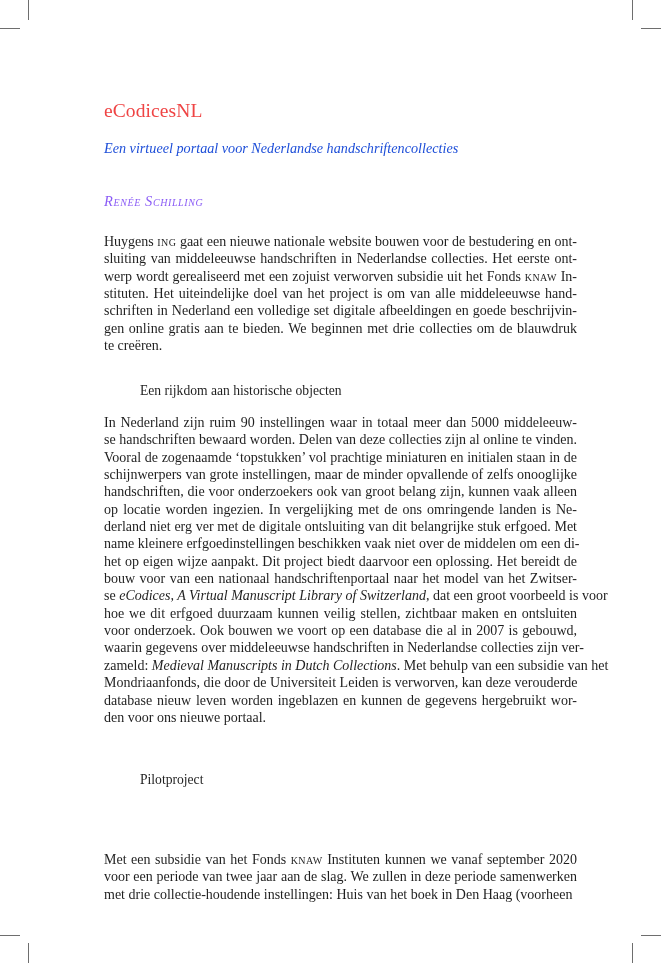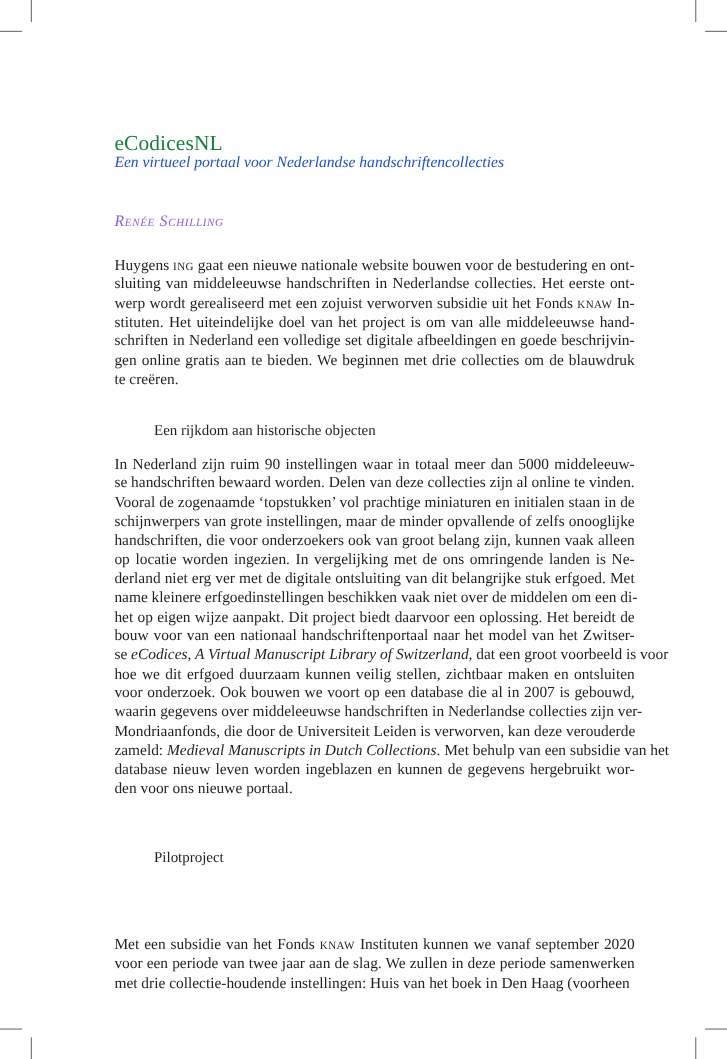--- a/index.html
+++ b/index.html
@@ -2,21 +2,21 @@
 <html><head>
 <meta charset="utf-8">
 <style>
   html, body { margin: 0; padding: 0; background: #ffffff; }
   body { width: 661px; height: 963px; position: relative; overflow: hidden;
          font-family: "Liberation Serif", "DejaVu Serif", serif; color: #1f1f1f; }
   .crop { position: absolute; background: #6e6e6e; }
   .crop.v { width: 1px; height: 20px; }
   .crop.h { height: 1px; width: 20px; }
   .page { position: absolute; left: 104px; top: 0; width: 473px; }
-  .title { position: absolute; top: 120px; left: 0; font-size: 19.5px; letter-spacing: 0.1px; white-space: nowrap; color: #15803d; }
+  .title { position: absolute; top: 100px; left: 0; font-size: 19.5px; letter-spacing: 0.1px; white-space: nowrap; color: #ef4444; }
   .subtitle { position: absolute; top: 140px; left: 0; font-size: 14.2px; font-style: italic; white-space: nowrap; color: #1d4ed8; }
   .author { position: absolute; top: 193px; left: 0; font-size: 14.5px; font-variant: small-caps; letter-spacing: 0.6px; white-space: nowrap; color: #8b5cf6; font-style: italic; }
   .para { position: absolute; left: 0; width: 473px; }
   .line { display: block; height: 17.35px; line-height: 17.35px; font-size: 14px; white-space: nowrap;
           text-align: justify; text-align-last: justify; }
   .line.last { text-align-last: left; }
   .sc { font-variant: small-caps; text-transform: lowercase; letter-spacing: 0.4px; }
   .it { font-style: italic; }
   .heading { position: absolute; left: 36px; font-size: 13.6px; white-space: nowrap; line-height: 17px; }
 </style>
@@ -56,22 +56,22 @@
       <div class="line"><span>handschriften, die voor onderzoekers ook van groot belang zijn, kunnen vaak alleen</span></div>
       <div class="line"><span>op locatie worden ingezien. In vergelijking met de ons omringende landen is Ne-</span></div>
       <div class="line"><span>derland niet erg ver met de digitale ontsluiting van dit belangrijke stuk erfgoed. Met</span></div>
       <div class="line"><span>name kleinere erfgoedinstellingen beschikken vaak niet over de middelen om een di-</span></div>
       <div class="line"><span>het op eigen wijze aanpakt. Dit project biedt daarvoor een oplossing. Het bereidt de</span></div>
       <div class="line"><span>bouw voor van een nationaal handschriftenportaal naar het model van het Zwitser-</span></div>
       <div class="line"><span>se </span><span class="it">eCodices, A Virtual Manuscript Library of Switzerland</span><span>, dat een groot voorbeeld is voor</span></div>
       <div class="line"><span>hoe we dit erfgoed duurzaam kunnen veilig stellen, zichtbaar maken en ontsluiten</span></div>
       <div class="line"><span>voor onderzoek. Ook bouwen we voort op een database die al in 2007 is gebouwd,</span></div>
       <div class="line"><span>waarin gegevens over middeleeuwse handschriften in Nederlandse collecties zijn ver-</span></div>
+      <div class="line"><span>zameld: </span><span class="it">Medieval Manuscripts in Dutch Collections</span><span>. Met behulp van een subsidie van het</span></div>
       <div class="line"><span>Mondriaanfonds, die door de Universiteit Leiden is verworven, kan deze verouderde</span></div>
-      <div class="line"><span>zameld: </span><span class="it">Medieval Manuscripts in Dutch Collections</span><span>. Met behulp van een subsidie van het</span></div>
       <div class="line"><span>database nieuw leven worden ingeblazen en kunnen de gegevens hergebruikt wor-</span></div>
       <div class="line last"><span>den voor ons nieuwe portaal.</span></div>
     </div>
 
   <div class="heading" style="top:771px;text-align:right;">Pilotproject</div>
   <div class="para" style="top:803px;margin-top:48px;">
       <div class="line"><span>Met een subsidie van het Fonds </span><span class="sc">KNAW</span><span> Instituten kunnen we vanaf september 2020</span></div>
       <div class="line"><span>voor een periode van twee jaar aan de slag. We zullen in deze periode samenwerken</span></div>
       <div class="line last"><span>met drie collectie-houdende instellingen: Huis van het boek in Den Haag (voorheen</span></div>
     </div>

